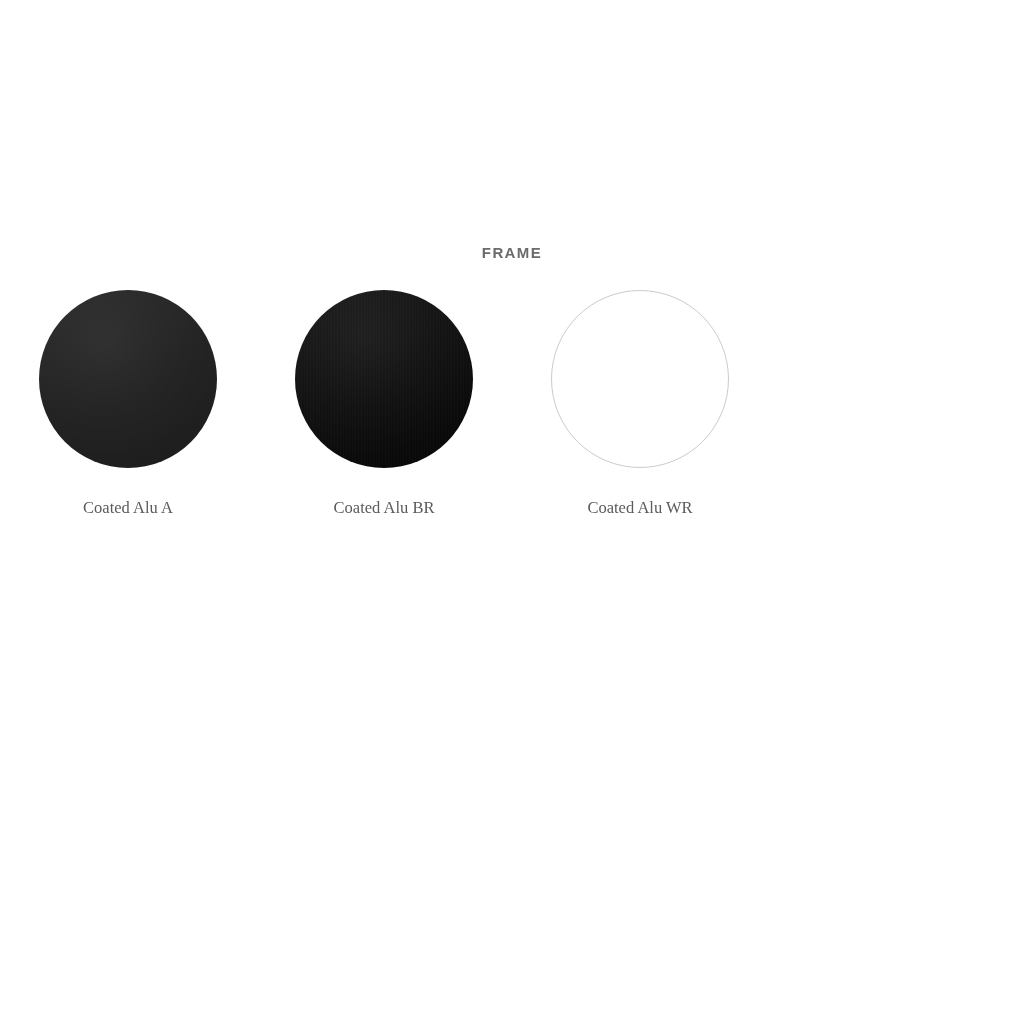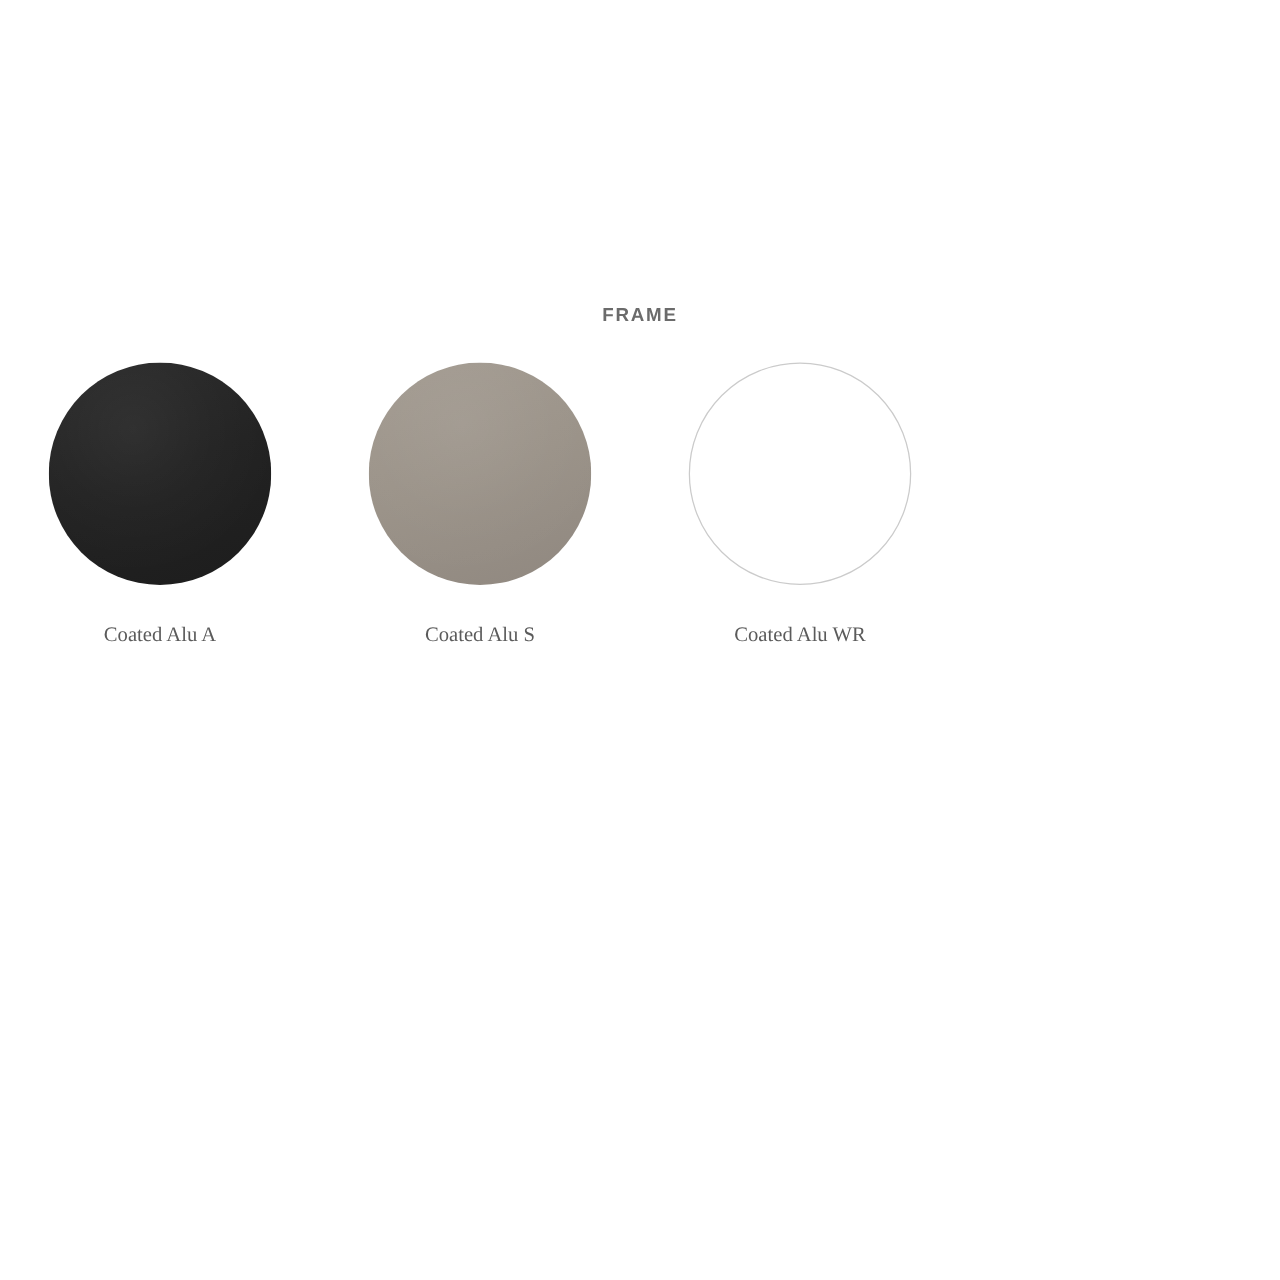--- a/index.html
+++ b/index.html
@@ -192,25 +192,25 @@
 
   <div class="section-title">FRAME</div>
 
   <div class="swatch-row row-1">
 
     <div class="swatch-cell">
       <div class="swatch-disc disc-coated-alu-a"></div>
       <div class="swatch-label">Coated Alu A</div>
     </div>
 
-
     <div class="swatch-cell">
-      <div class="swatch-disc disc-coated-alu-s"></div>
-      <div class="swatch-label">Coated Alu S</div>
+      <div class="swatch-disc disc-coated-alu-br"></div>
+      <div class="swatch-label">Coated Alu BR</div>
     </div>
+
 
     <div class="swatch-cell">
       <div class="swatch-disc disc-coated-alu-wr"></div>
       <div class="swatch-label">Coated Alu WR</div>
     </div>
 
   </div>
 
 
 </div>

